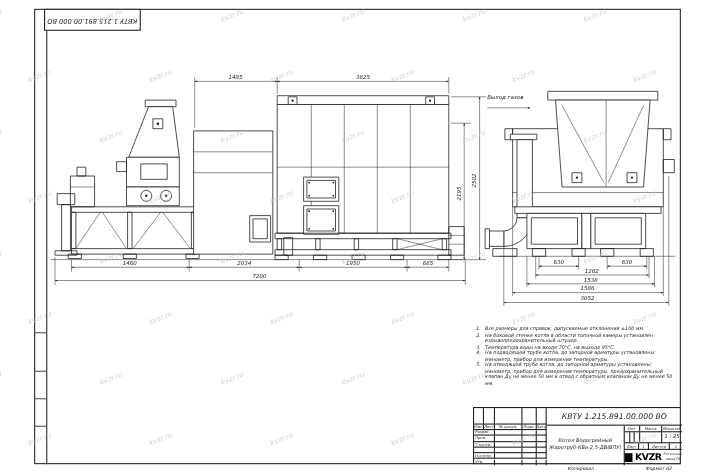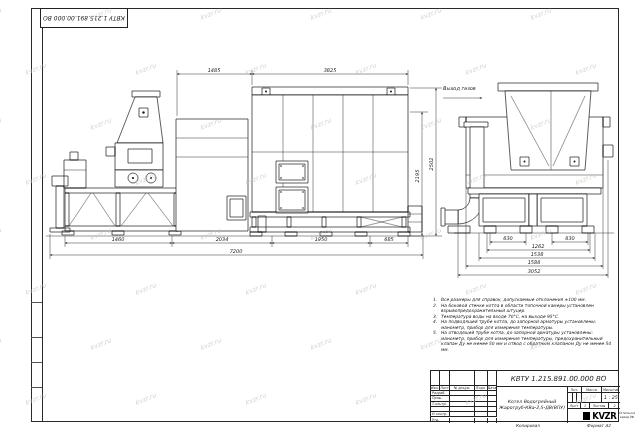--- a/index.html
+++ b/index.html
@@ -371,21 +371,21 @@
     <div class="c" style="left:141.7px;top:22px;width:4.7px;height:10px"></div>
     <div class="c" style="left:146.4px;top:22px;width:4.6px;height:10px"></div>
     <div class="c" style="left:151px;top:22px;width:20px;height:10px"></div>
     <div class="c cc" style="left:171px;top:22px;width:18px;height:10px;border-right:none;font-size:4.8px">1 : 25</div>
 
     <div class="c cc" style="left:137px;top:32px;width:13px;height:6px">Лист</div>
     <div class="c cc" style="left:150px;top:32px;width:9px;height:6px">1</div>
     <div class="c cc" style="left:159px;top:32px;width:19px;height:6px">Листов</div>
     <div class="c cc" style="left:178px;top:32px;width:11px;height:6px;border-right:none">2</div>
 
-    <div class="c cc brand" style="left:152px;top:38px;width:52px;height:14px;border-right:none;border-bottom:none">
+    <div class="c cc brand" style="left:137px;top:38px;width:52px;height:14px;border-right:none;border-bottom:none">
       <span class="sq"></span>
       <span class="kv">KVZR</span>
       <span class="co">
         <div>Котельный</div>
         <div>завод РФ</div>
       </span>
     </div>
   </div>
 
   <div id="footerlbls">

